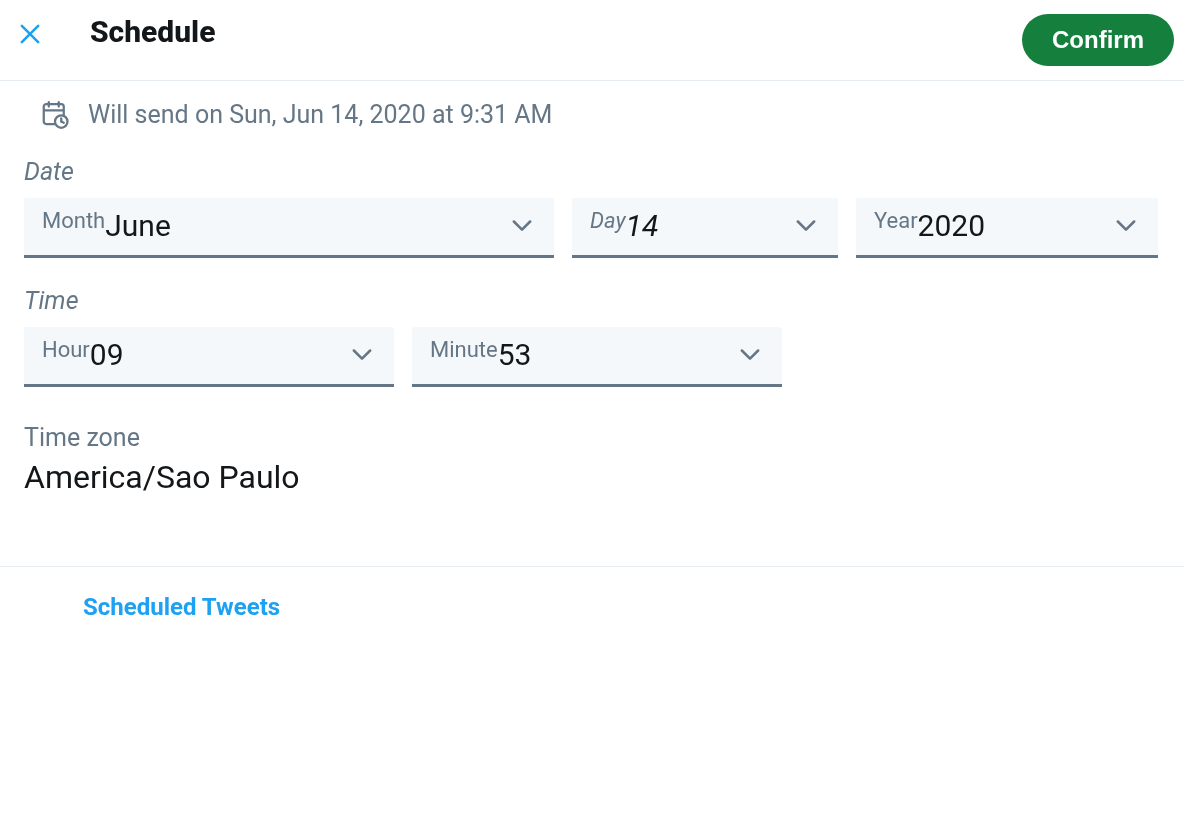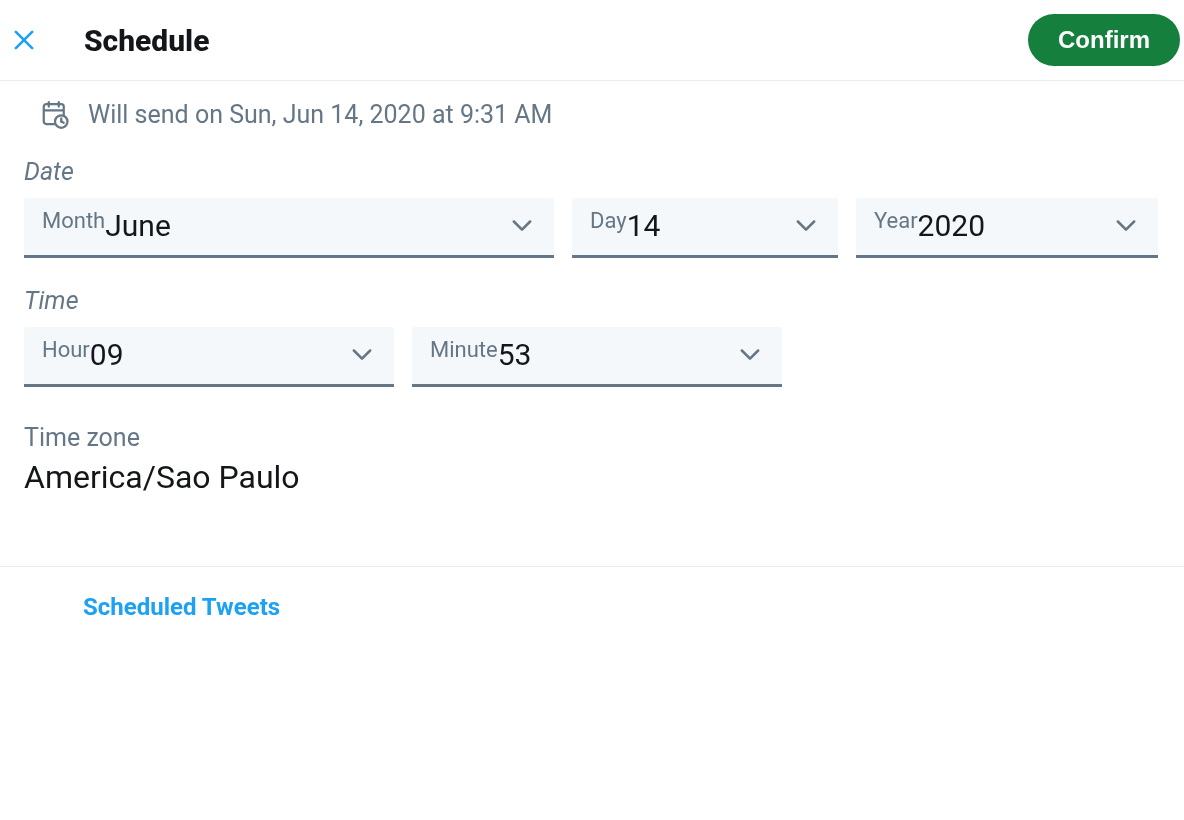--- a/index.html
+++ b/index.html
@@ -1,34 +1,34 @@
 <!DOCTYPE html>
 <html><head>
 <meta charset="utf-8">
 <style>
   * { box-sizing: border-box; margin: 0; padding: 0; }
   html, body { width: 1184px; height: 820px; font-family: -apple-system, BlinkMacSystemFont, "Segoe UI", Roboto, Helvetica, Arial, sans-serif; background: #fff; color: #0f1419; }
   .modal { width: 1184px; height: 820px; display: flex; flex-direction: column; background: #fff; border-radius: 16px; overflow: hidden; }
-  .header { display: flex; align-items: center; padding: 14px 4px; border-bottom: 1px solid #e6ecf0; }
+  .header { display: flex; padding: 14px 10px; border-bottom: 1px solid #e6ecf0; }
   .close-btn { width: 40px; height: 40px; display: flex; align-items: center; justify-content: center; color: #1da1f2; cursor: pointer; border-radius: 50%; }
   .close-btn svg { width: 28px; height: 28px; }
   .title { font-size: 30px; font-weight: 800; margin-left: 40px; color: #14171a; }
   .spacer { flex: 1; }
   .confirm-btn { background: #15803d; color: #fff; border: none; font-weight: 700; font-size: 24px; padding: 12px 30px; border-radius: 9999px; cursor: pointer; }
   .status-row { display: flex; align-items: center; gap: 18px; padding: 18px 24px 0 40px; color: #657786; font-size: 25px; }
   .status-row svg { width: 30px; height: 30px; color: #657786; flex-shrink: 0; }
   .section { padding: 28px 24px 0 24px; }
   .section-label { font-size: 25px; color: #657786; margin-bottom: 12px; font-style: italic; }
   .select-row { display: flex; gap: 18px; }
   .select-box { background: #f5f8fa; border-bottom: 3px solid #657786; padding: 10px 18px 12px 18px; display: flex; flex-direction: row; position: relative; cursor: pointer; border-radius: 2px 2px 0 0; }
   .select-box .field-label { font-size: 22px; color: #657786; margin-bottom: 4px; }
   .select-box .field-value { font-size: 30px; color: #14171a; font-weight: 400; }
   .chevron { position: absolute; right: 18px; bottom: 16px; width: 28px; height: 28px; color: #657786; }
   .w-month { width: 530px; }
-  .w-day  { width: 266px; }
+  .w-day  { width: 266px; font-style: italic; }
   .w-year { width: 302px; }
   .w-hour { width: 370px; }
   .w-min  { width: 370px; }
   .tz-section { padding: 36px 24px 0 24px; }
   .tz-label { font-size: 25px; color: #657786; margin-bottom: 6px; }
   .tz-value { font-size: 32px; color: #14171a; }
   .footer-sep { border-top: 1px solid #e6ecf0; margin-top: 70px; }
   .footer { padding: 26px 52px; margin-left: 31px; }
   .link { color: #1da1f2; font-weight: 700; font-size: 24px; cursor: pointer; }
 </style>

